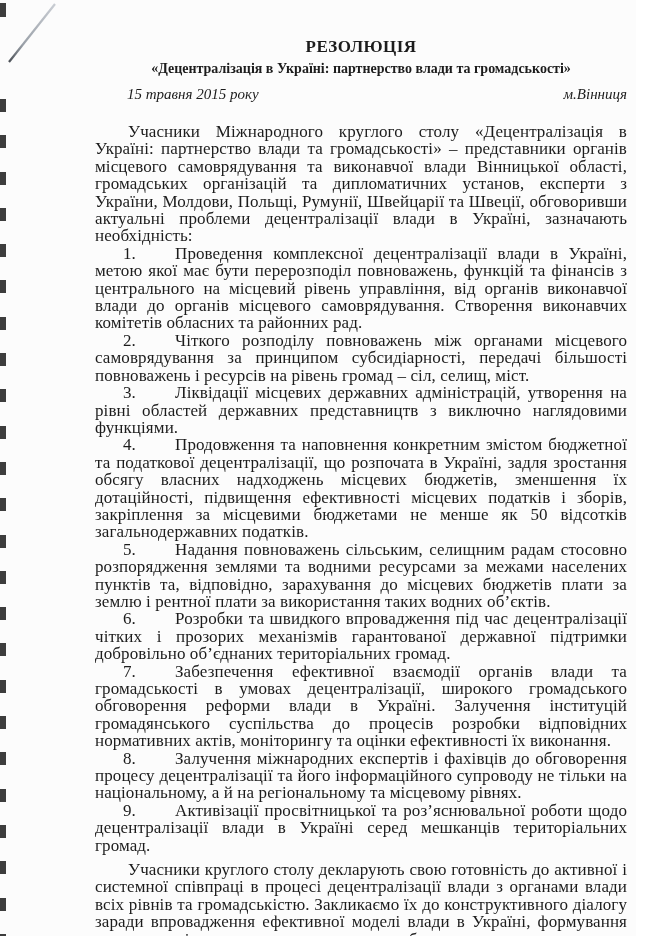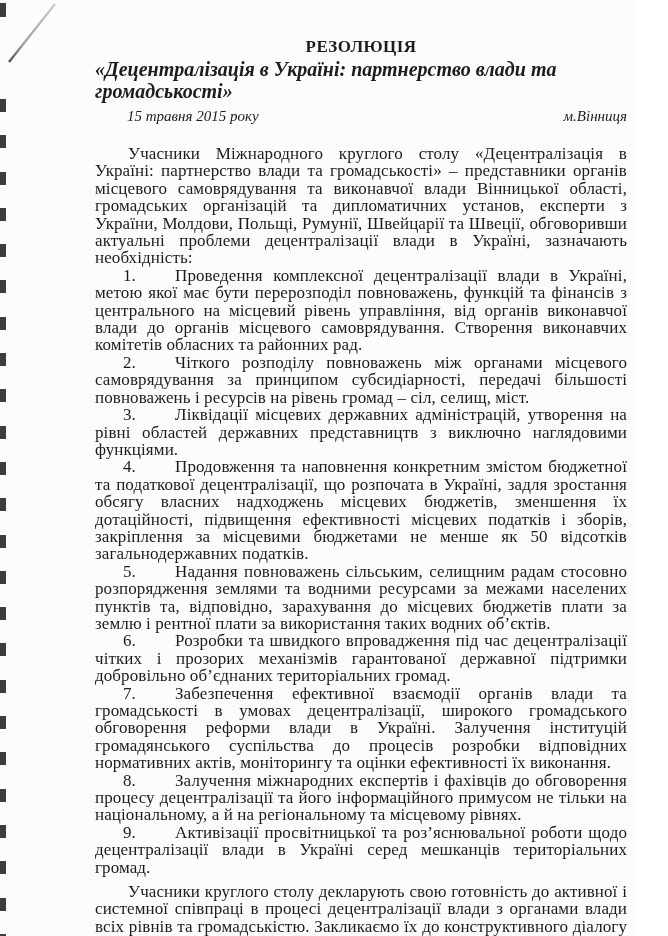--- a/index.html
+++ b/index.html
@@ -25,25 +25,24 @@
     line-height: 22px;
     letter-spacing: 0.4px;
   }
   .h-sub {
     text-align: center;
     font-weight: bold;
     font-size: 16px;
     line-height: 22px;
   }
   .h-topic {
-    text-align: left;
+    text-align: center;
     font-weight: bold;
-    font-size: 20px;
+    font-size: 14px;
     line-height: 22px;
-    font-style: italic;
   }
   .dateline {
     display: flex;
     justify-content: space-between;
     font-style: italic;
     font-size: 15px;
     margin-top: 6px;
     padding-left: 32px;
   }
   p {
@@ -109,19 +108,19 @@
 
     <p class="intro">Учасники Міжнародного круглого столу «Децентралізація в Україні: партнерство влади та громадськості» – представники органів місцевого самоврядування та виконавчої влади Вінницької області, громадських організацій та дипломатичних установ, експерти з України, Молдови, Польщі, Румунії, Швейцарії та Швеції, обговоривши актуальні проблеми децентралізації влади в Україні, зазначають необхідність:</p>
 
     <p class="item"><span class="num">1.</span><span>Проведення комплексної децентралізації влади в Україні, метою якої має бути перерозподіл повноважень, функцій та фінансів з центрального на місцевий рівень управління, від органів виконавчої влади до органів місцевого самоврядування. Створення виконавчих комітетів обласних та районних рад.</span></p>
     <p class="item"><span class="num">2.</span><span>Чіткого розподілу повноважень між органами місцевого самоврядування за принципом субсидіарності, передачі більшості повноважень і ресурсів на рівень громад – сіл, селищ, міст.</span></p>
     <p class="item"><span class="num">3.</span><span>Ліквідації місцевих державних адміністрацій, утворення на рівні областей державних представництв з виключно наглядовими функціями.</span></p>
     <p class="item"><span class="num">4.</span><span>Продовження та наповнення конкретним змістом бюджетної та податкової децентралізації, що розпочата в Україні, задля зростання обсягу власних надходжень місцевих бюджетів, зменшення їх дотаційності, підвищення ефективності місцевих податків і зборів, закріплення за місцевими бюджетами не менше як 50 відсотків загальнодержавних податків.</span></p>
     <p class="item"><span class="num">5.</span><span>Надання повноважень сільським, селищним радам стосовно розпорядження землями та водними ресурсами за межами населених пунктів та, відповідно, зарахування до місцевих бюджетів плати за землю і рентної плати за використання таких водних об’єктів.</span></p>
     <p class="item"><span class="num">6.</span><span>Розробки та швидкого впровадження під час децентралізації чітких і прозорих механізмів гарантованої державної підтримки добровільно об’єднаних територіальних громад.</span></p>
     <p class="item"><span class="num">7.</span><span>Забезпечення ефективної взаємодії органів влади та громадськості в умовах децентралізації, широкого громадського обговорення реформи влади в Україні. Залучення інституцій громадянського суспільства до процесів розробки відповідних нормативних актів, моніторингу та оцінки ефективності їх виконання.</span></p>
-    <p class="item"><span class="num">8.</span><span>Залучення міжнародних експертів і фахівців до обговорення процесу децентралізації та його інформаційного примусом не тільки на національному, а й на регіональному та місцевому рівнях.</span></p>
+    <p class="item"><span class="num">8.</span><span>Залучення міжнародних експертів і фахівців до обговорення процесу децентралізації та його інформаційного супроводу не тільки на національному, а й на регіональному та місцевому рівнях.</span></p>
     <p class="item"><span class="num">9.</span><span>Активізації просвітницької та роз’яснювальної роботи щодо децентралізації влади в Україні серед мешканців територіальних громад.</span></p>
 
     <p class="closing">Учасники круглого столу декларують свою готовність до активної і системної співпраці в процесі децентралізації влади з органами влади всіх рівнів та громадськістю. Закликаємо їх до конструктивного діалогу заради впровадження ефективної моделі влади в Україні, формування сильного місцевого самоврядування, забезпечення самодостатнього розвитку кожної територіальної громади.</p>
 
   </div>
 </div>
 
 </body></html>

